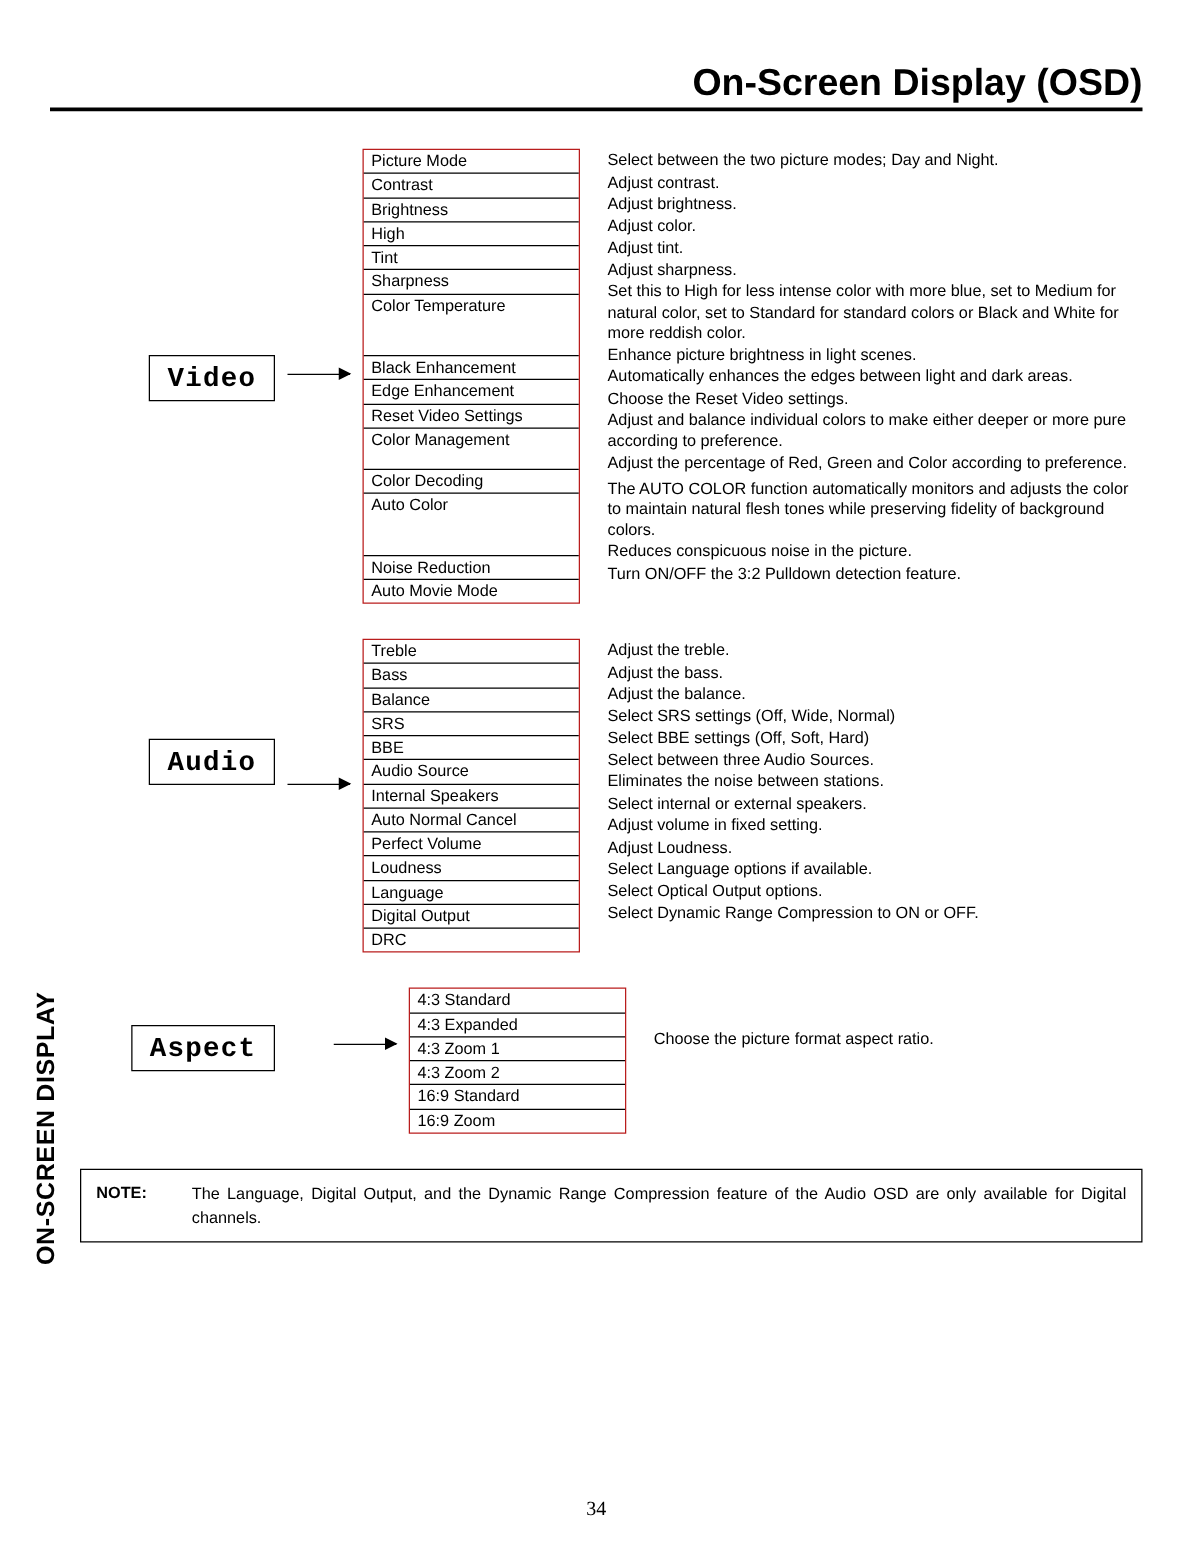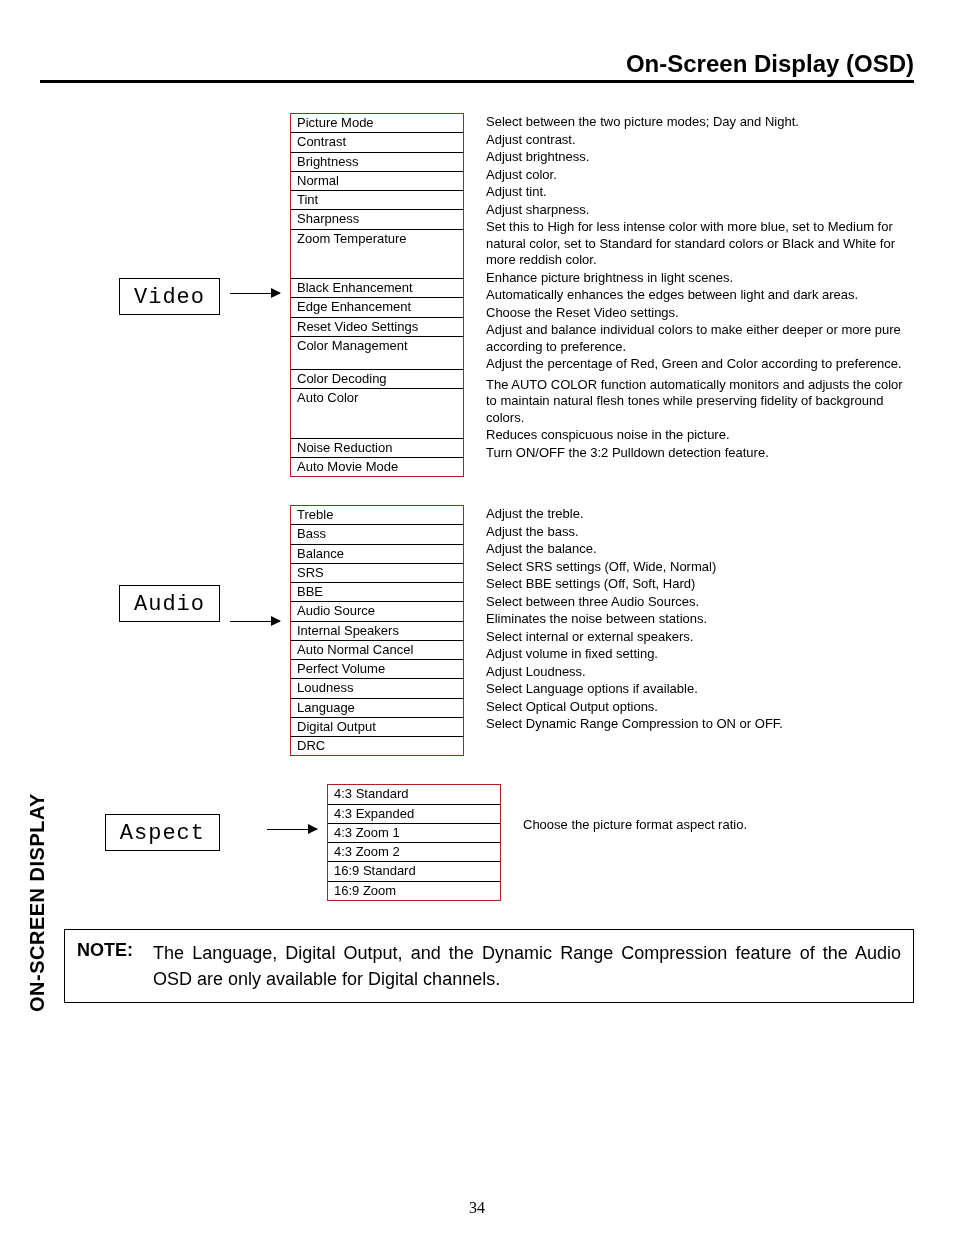--- a/index.html
+++ b/index.html
@@ -12,21 +12,21 @@
     font-size: 13px;
   }
   .page {
     width: 954px;
     height: 1235px;
     position: relative;
     padding: 50px 40px 0 40px;
   }
   .title {
     text-align: right;
-    font-size: 24px;
+    font-size: 30px;
     font-weight: bold;
     border-bottom: 3px solid #000;
     padding-bottom: 2px;
     margin-bottom: 30px;
   }
   .section {
     display: flex;
     align-items: flex-start;
     margin-bottom: 28px;
     padding-left: 40px;
@@ -89,37 +89,37 @@
   .desc-col .line {
     line-height: 1.27;
     padding-top: 1px;
   }
   .note-box {
     margin-left: 24px;
     margin-right: 0;
     border: 1px solid #000;
     padding: 10px 12px;
     display: flex;
-    gap: 20px;
-    font-size: 18px;
+    gap: 36px;
+    font-size: 13px;
   }
   .note-label { font-weight: bold; white-space: nowrap; }
   .note-text { text-align: justify; flex: 1; line-height: 1.45; }
   .side-tab {
     position: absolute;
     left: 26px;
     bottom: 200px;
     transform: rotate(-90deg);
     transform-origin: left top;
     font-weight: bold;
     font-size: 20px;
     letter-spacing: 0.5px;
     white-space: nowrap;
   }
-  .align-wrap { position: relative; }
+  .align-wrap { position: relative; font-weight: bold; }
   .page-num {
     position: absolute;
     bottom: 18px;
     left: 0; right: 0;
     text-align: center;
     font-size: 16px;
     font-family: Liberation Serif, serif;
   }
 </style>
 </head>
@@ -134,24 +134,24 @@
         <div class="cat-box">Video</div>
       </div>
       <div class="arrow-col" style="margin-top:180px;">
         <div class="arrow"></div>
       </div>
     </div>
     <div class="items-col" id="video-items">
         <div class="cell">Picture Mode</div>
         <div class="cell">Contrast</div>
         <div class="cell">Brightness</div>
-        <div class="cell">Normal</div>
+        <div class="cell">High</div>
         <div class="cell">Tint</div>
         <div class="cell">Sharpness</div>
-        <div class="cell" style="height: 49.5px;">Zoom Temperature</div>
+        <div class="cell" style="height: 49.5px;">Color Temperature</div>
         <div class="cell">Black Enhancement</div>
         <div class="cell">Edge Enhancement</div>
         <div class="cell">Reset Video Settings</div>
         <div class="cell" style="height: 33px;">Color Management</div>
         <div class="cell">Color Decoding</div>
         <div class="cell" style="height: 49.5px;">Auto Color</div>
         <div class="cell">Noise Reduction</div>
         <div class="cell">Auto Movie Mode</div>
       </div>
     <div class="desc-col" id="video-descs">

